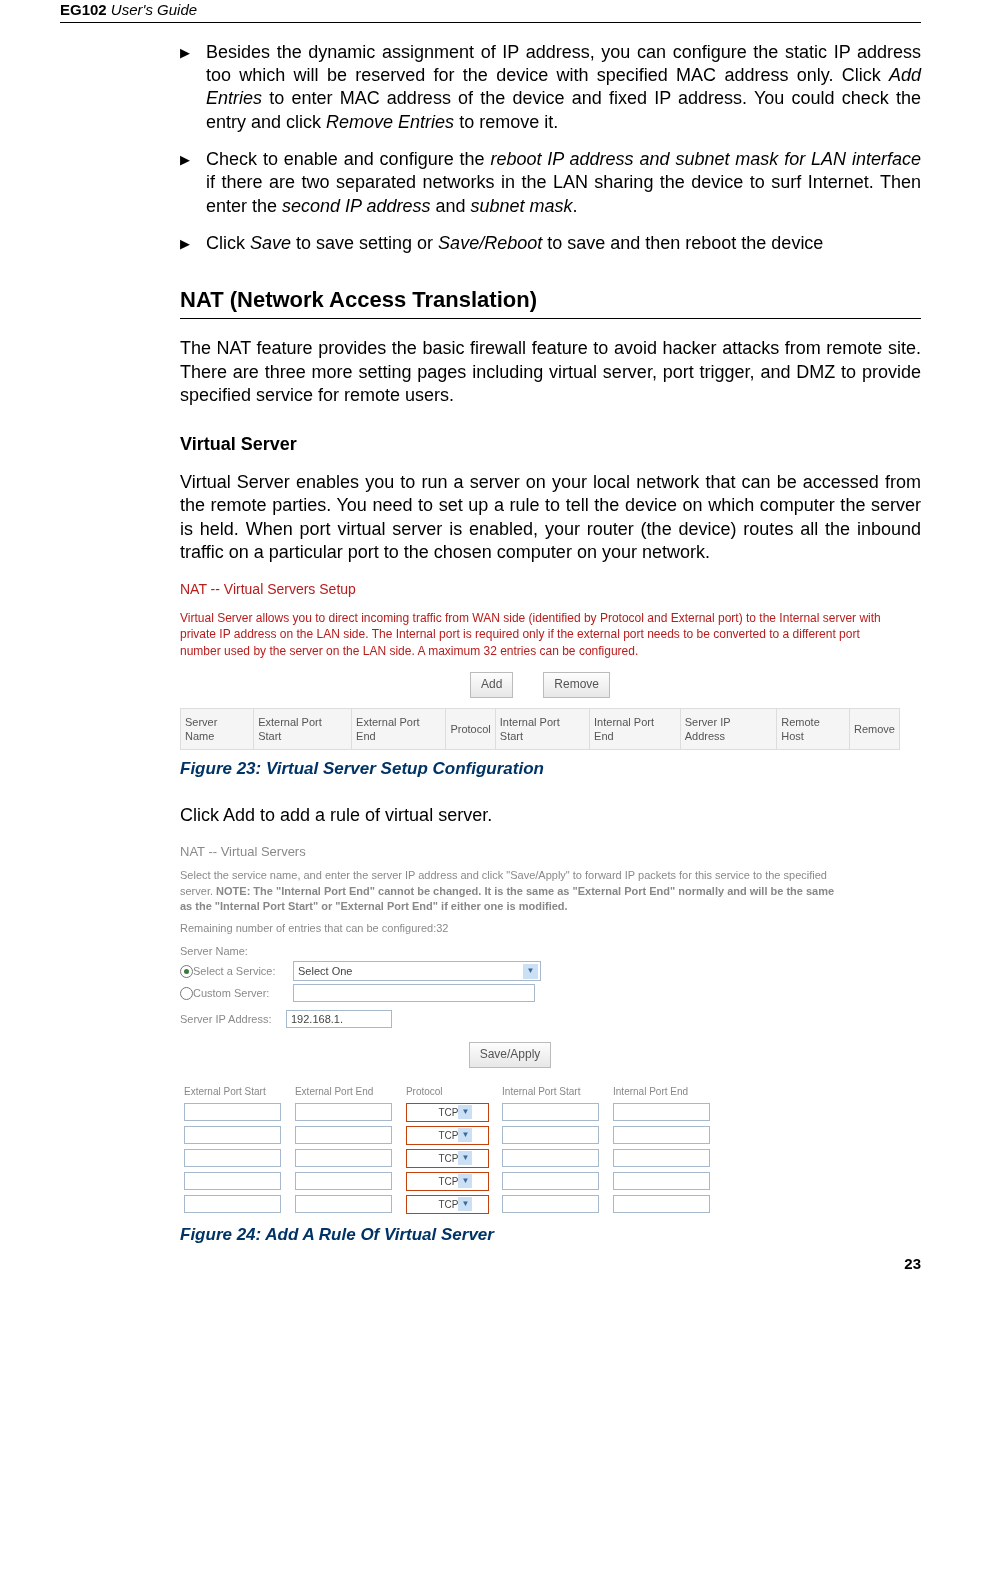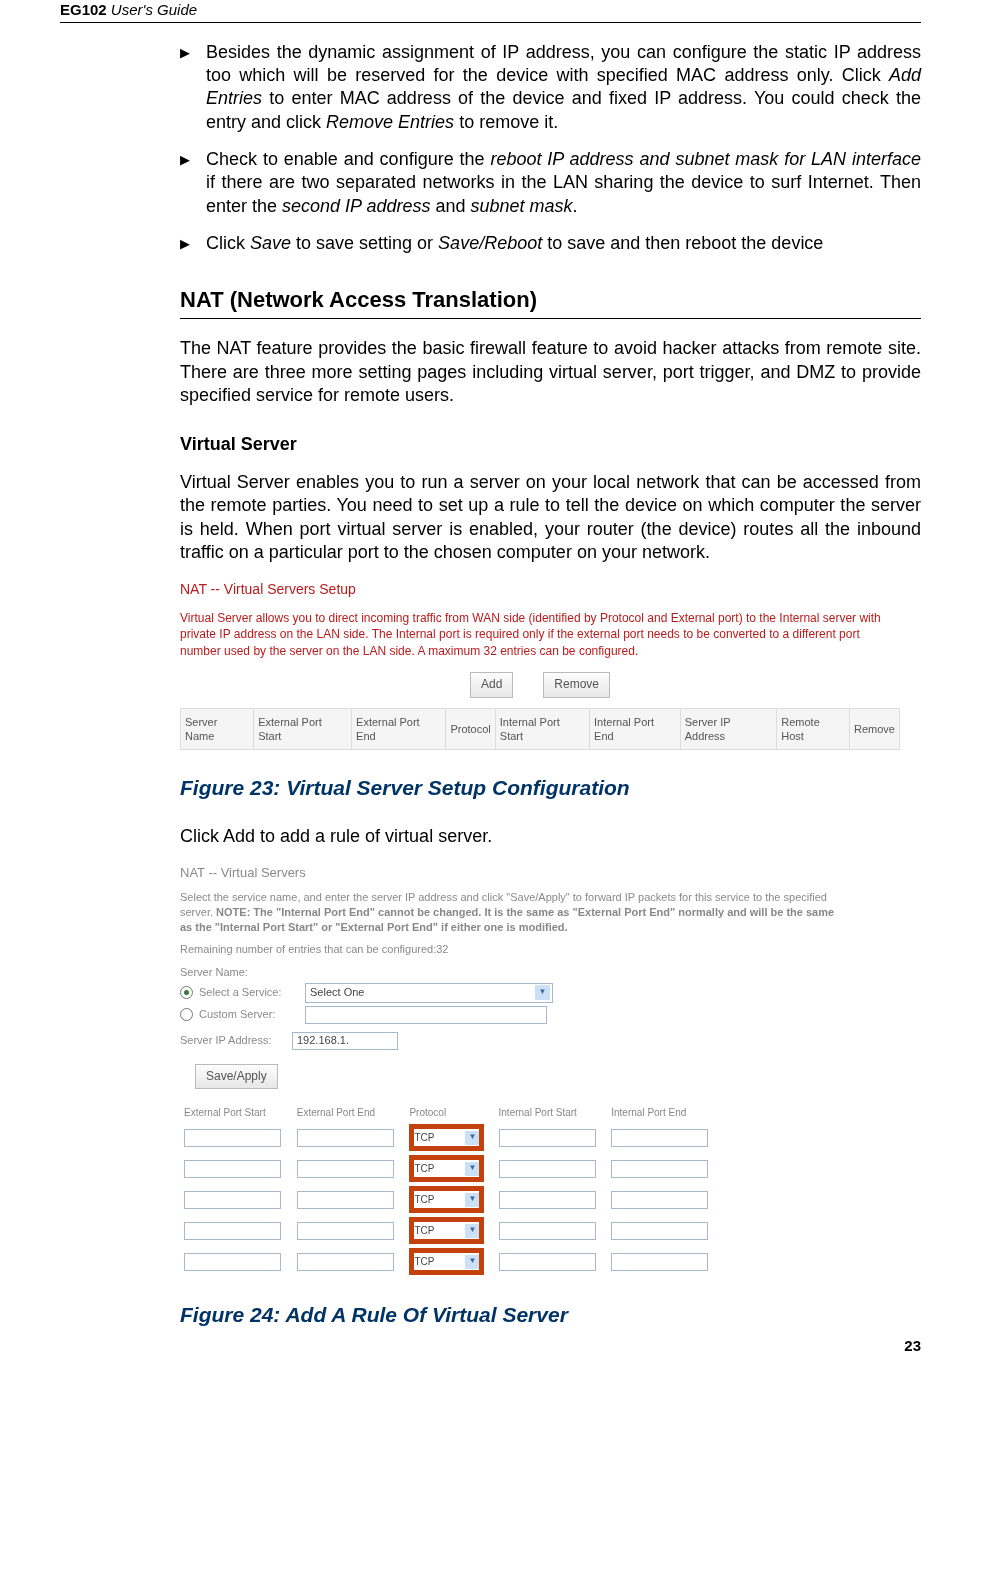--- a/index.html
+++ b/index.html
@@ -61,22 +61,22 @@
     margin-top: 26px;
     margin-bottom: 14px;
   }
   .fig {
     margin: 10px 0 8px 0;
   }
   .fig-caption {
     font-weight: bold;
     font-style: italic;
     color: #003366;
-    margin: 24px 0 24px 0;
-    font-size: 21px;
+    margin: 8px 0 24px 0;
+    font-size: 17px;
   }
   
   .shot1 {
     border: none;
     font-family: Tahoma, Arial, sans-serif;
     color: #555;
     font-size: 12px;
     width: 720px;
   }
   .shot1 .title {
@@ -129,21 +129,20 @@
     margin-bottom: 8px;
   }
   .shot2 .desc {
     line-height: 1.4;
     margin-bottom: 6px;
   }
   .shot2 .desc .bold { font-weight: bold; color: #888;}
   .shot2 .formrow {
     display: flex;
     align-items: center;
-    gap: 6px;
     margin: 3px 0;
   }
   .radio {
     width: 11px; height: 11px;
     border-radius: 50%;
     border: 1px solid #777;
     display: inline-block;
     position: relative;
   }
   .radio.checked::after {
@@ -171,21 +170,21 @@
     background: #cbe0f5;
     display: flex; align-items:center; justify-content:center;
     font-size: 8px; color: #3a6a9a;
   }
   .tinput {
     width: 240px; height: 16px;
     border: 1px solid #a5b8cc;
     background: #fff;
   }
   .tinput.small { width: 100px; padding-left:4px; color:#444; font-size:11px; display:flex; align-items:center;}
-  .btnrow2 { margin: 14px 0; }
+  .btnrow2 { text-align: center; margin: 14px 0; }
   .tbl2 {
     width: 540px;
     border-collapse: collapse;
     margin-top: 4px;
   }
   .tbl2 th {
     color: #888;
     font-weight: normal;
     font-size: 10px;
     padding: 3px 4px;
@@ -194,24 +193,24 @@
   .tbl2 td {
     padding: 2px 4px;
   }
   .cellinput {
     width: 95px; height: 16px;
     border: 1px solid #a5b8cc;
     background: #fff;
   }
   .cellselect {
     width: 65px; height: 17px;
-    border: 5px solid #c2410c;
+    border: 1px solid #c2410c;
     background: #fff;
-    display: flex; justify-content: space-between; align-items: center;
-    padding-left: 0;
+    display: flex; justify-content: center; align-items: center;
+    padding-left: 16px;
     font-size: 10px; color: #444;
   }
   .cellselect .arrow {
     width: 14px; height: 14px;
     background: #cbe0f5;
     display:flex;align-items:center;justify-content:center;
     font-size: 8px; color:#3a6a9a;
   }
   .pagenum {
     text-align: right;

